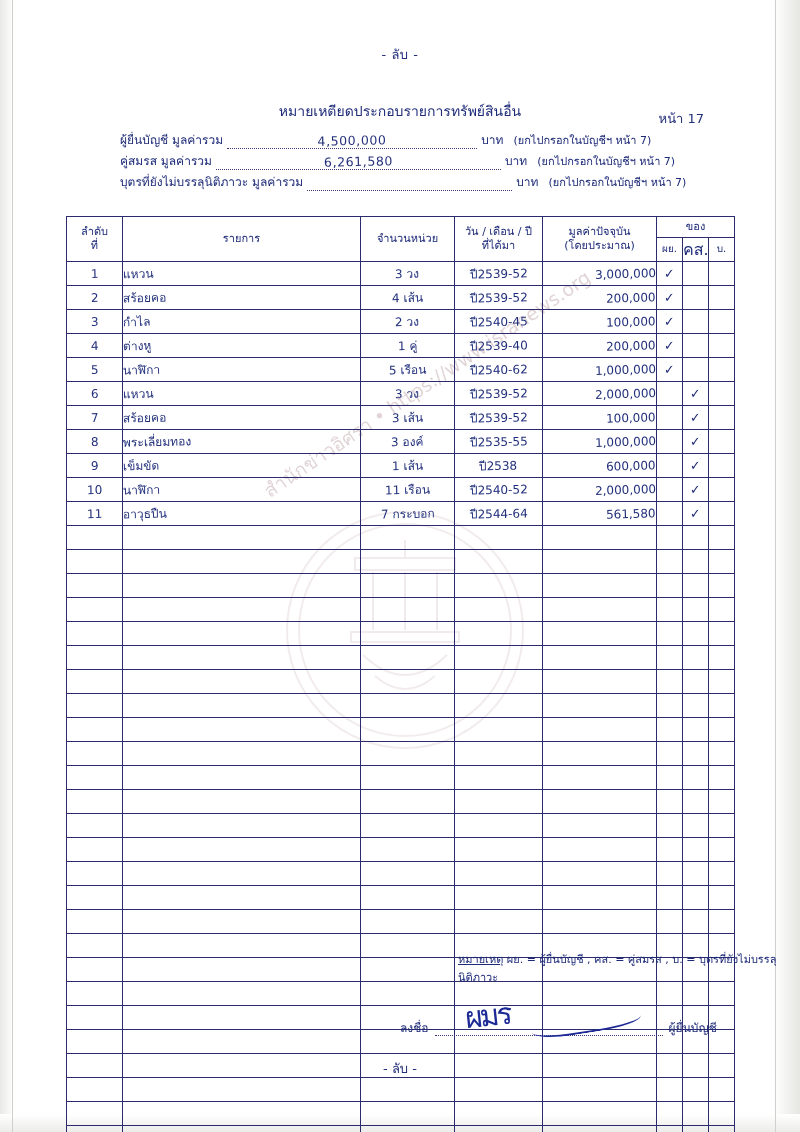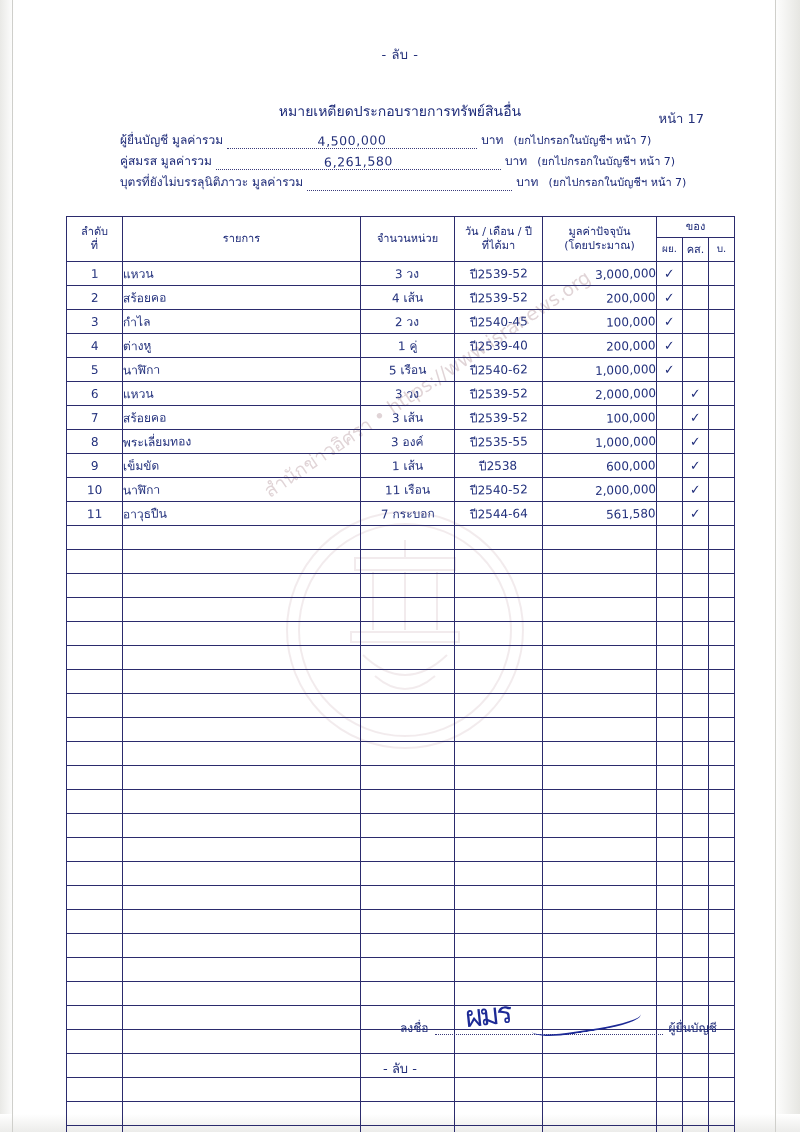--- a/index.html
+++ b/index.html
@@ -85,21 +85,21 @@
   .hand2{display:inline-block;transform:rotate(-1.8deg);}
 
   .footnote{
     position:absolute;left:458px;top:950px;font-size:11px;color:#1d2a78;
     text-decoration:underline dotted transparent;
   }
   .footnote u{text-decoration:underline;}
 
   .sign-row{
     position:absolute;left:400px;top:1018px;font-size:12px;color:#1d2a78;
-    display:flex;align-items:flex-start;
+    display:flex;align-items:center;
   }
   .sign-label{white-space:nowrap;}
   .sign-line{
     width:228px;border-bottom:1px dotted #3a3a7a;height:16px;margin:0 6px;position:relative;
   }
   .signature{
     position:absolute;left:30px;bottom:-4px;
     font-family:"DejaVu Serif","Liberation Serif",serif;
     font-size:30px;color:#1d2a96;transform:rotate(-6deg);
     letter-spacing:-3px;
@@ -210,21 +210,21 @@
           <span>ที่ได้มา</span>
         </td>
         <td rowspan="2">
           <span>มูลค่าปัจจุบัน</span><br>
           <span>(โดยประมาณ)</span>
         </td>
         <td colspan="3" style="height:20px;">ของ</td>
       </tr>
       <tr class="sub">
         <td style="height:22px;font-size:10px;">ผย.</td>
-        <td style="height:22px;font-size:11px;">คส.</td>
+        <td style="height:22px;font-size:16px;">คส.</td>
         <td style="height:22px;font-size:10px;">บ.</td>
       </tr>
     </thead>
     <tbody id="tbody">
         <tr>
           <td class="cell c-no"><span class="hand">1</span></td>
           <td class="cell c-item"><span class="hand">แหวน</span></td>
           <td class="cell c-qty"><span class="hand">3  วง</span></td>
           <td class="cell c-date"><span class="hand">ปี2539-52</span></td>
           <td class="cell c-val"><span class="hand2">3,000,000</span></td>
@@ -588,20 +588,23 @@
           <td class="cell"></td>
           <td class="cell"></td>
           <td class="cell"></td>
           <td class="cell"></td>
           <td class="cell"></td>
           <td class="cell"></td>
         </tr>
       </tbody>
   </table>
 
+  <div class="footnote">
+    <u>หมายเหตุ</u><span> ผย. = ผู้ยื่นบัญชี , คส. = คู่สมรส , บ. = บุตรที่ยังไม่บรรลุนิติภาวะ</span>
+  </div>
 
   <div class="sign-row">
     <span class="sign-label">ลงชื่อ</span>
     <span class="sign-line">
       <span class="signature">ผมร</span>
       <span class="sign-stroke"></span>
     </span>
     <span class="sign-suffix">ผู้ยื่นบัญชี</span>
   </div>
 

